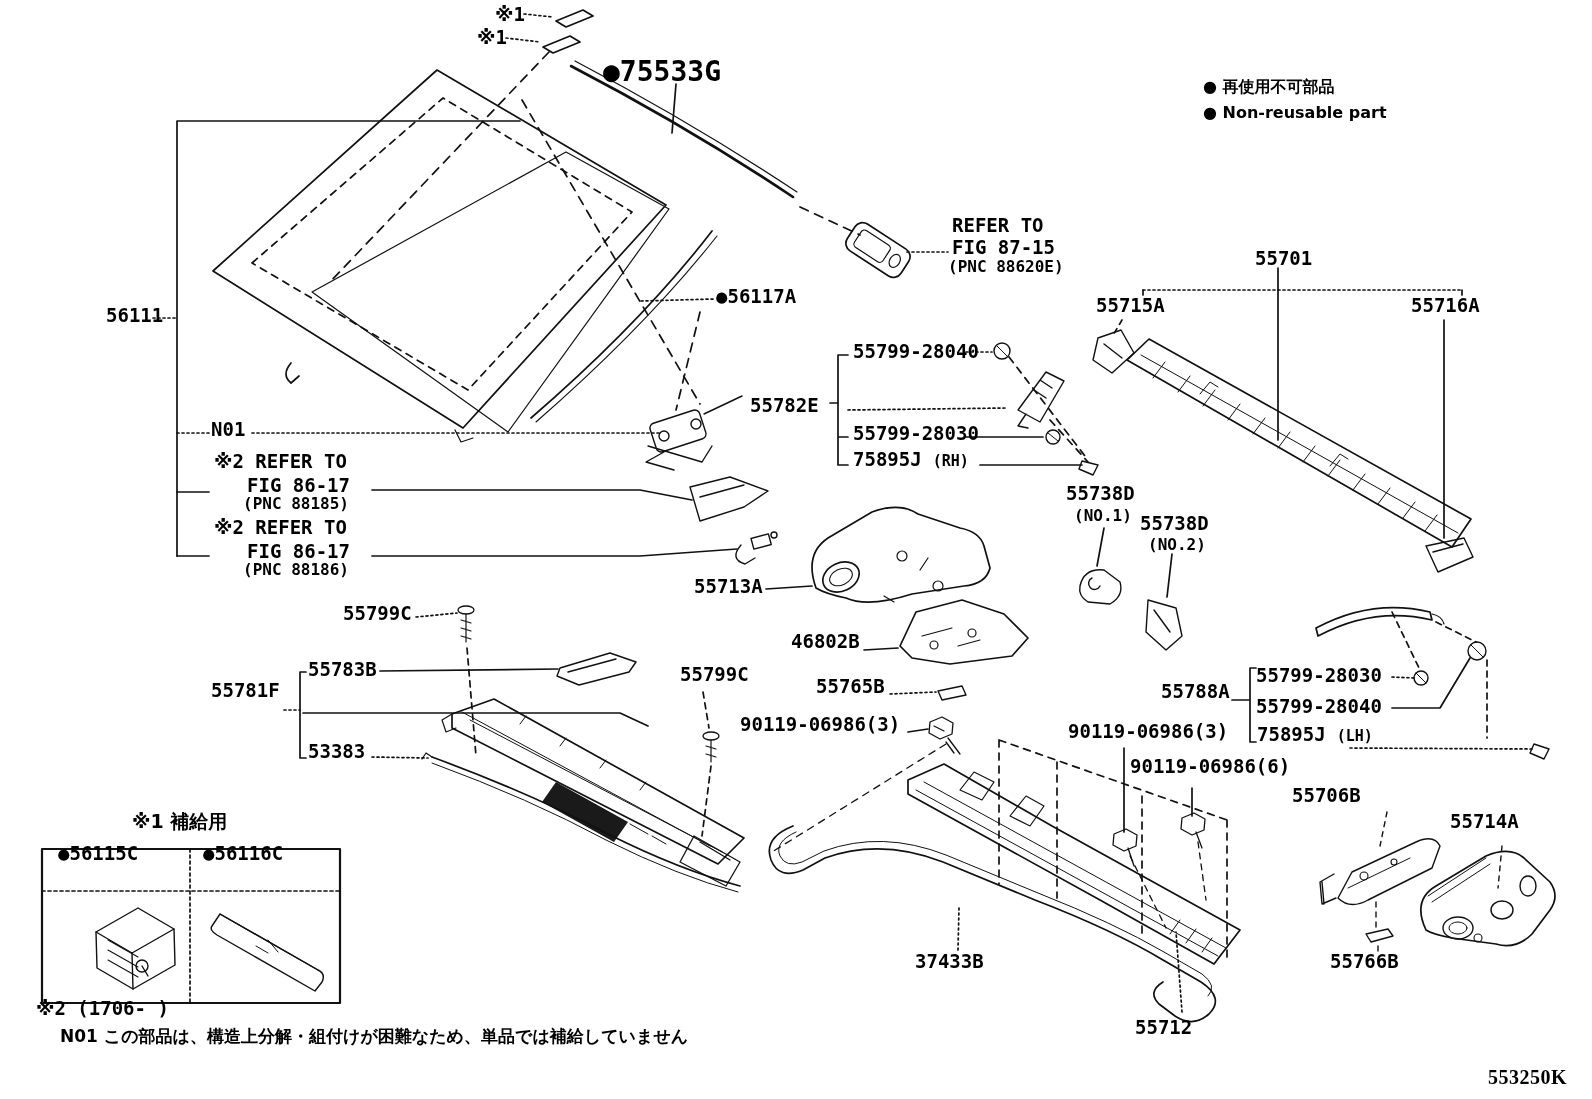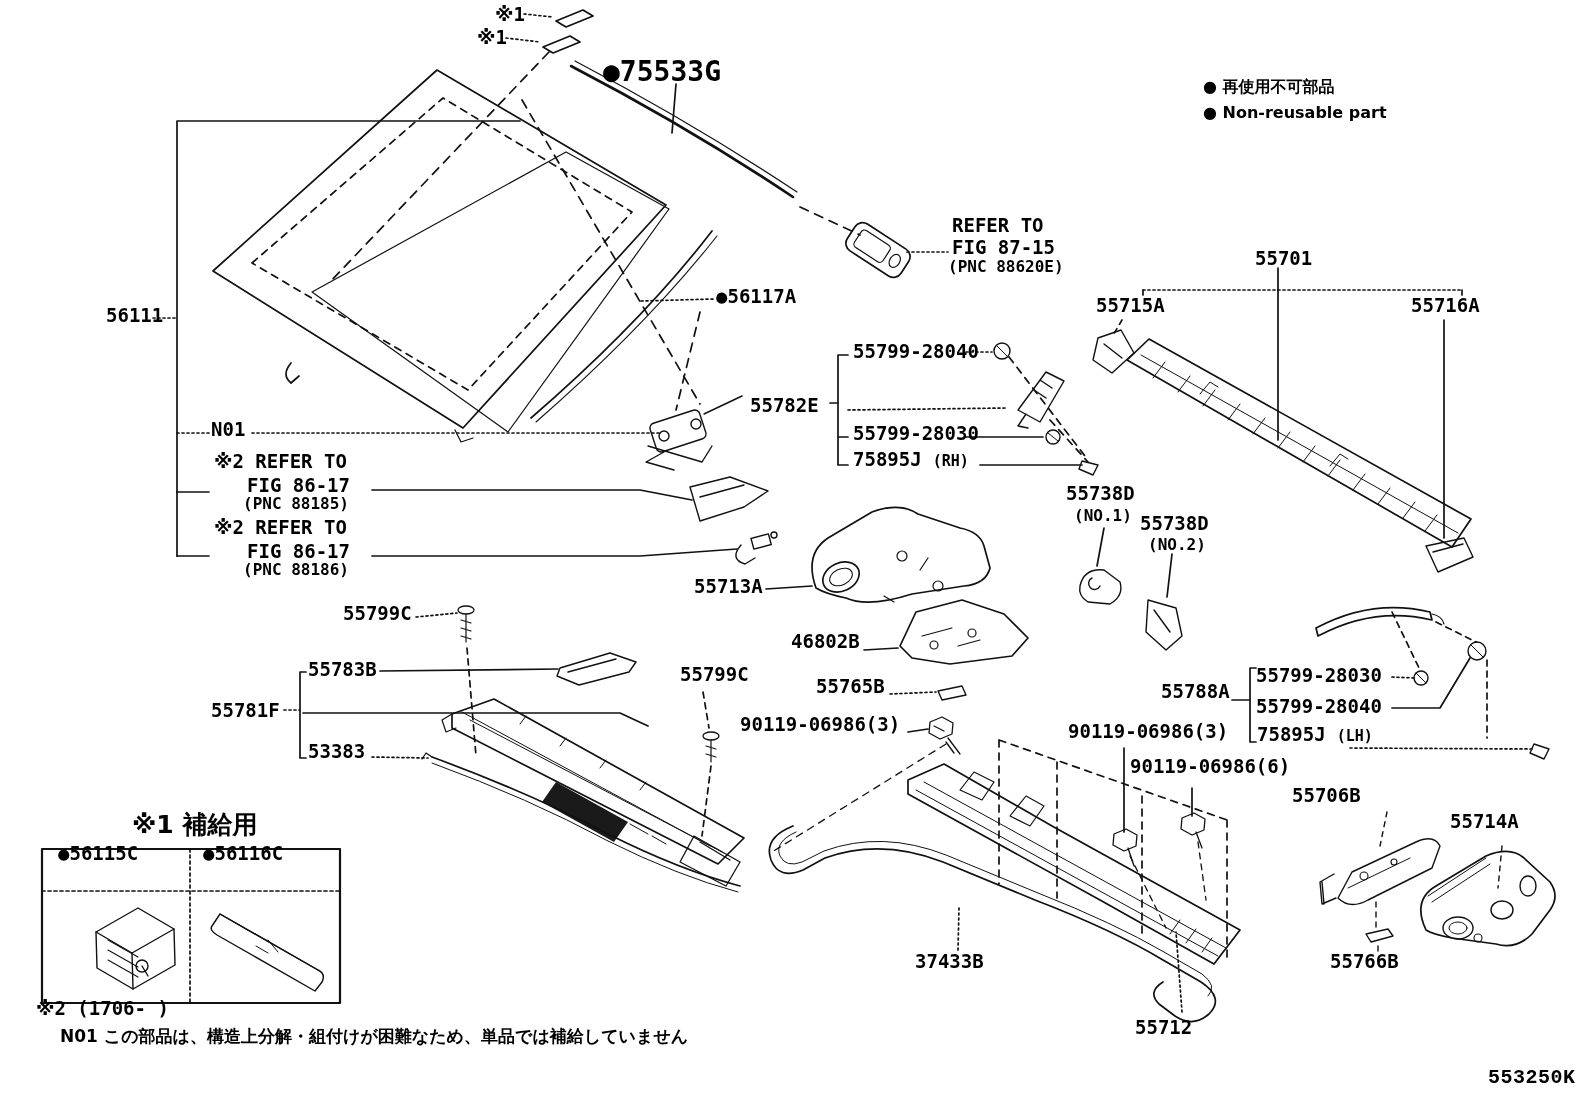--- a/index.html
+++ b/index.html
@@ -5,21 +5,21 @@
   html,body{margin:0;padding:0;background:#fff}
   #stage{position:relative;width:1592px;height:1099px;background:#ffffff;overflow:hidden;
          font-family:"DejaVu Sans Mono","DejaVu Sans",monospace;color:#000}
   #art{position:absolute;left:0;top:0}
   .lbl{position:absolute;font-weight:bold;font-size:19px;line-height:1.05;white-space:nowrap;
        letter-spacing:0;color:#000}
   .sm{font-size:16px}
   .lbl .sub{font-size:15px;font-weight:bold;margin-left:11px}
   .jp{font-family:"DejaVu Sans","Liberation Sans",sans-serif;font-weight:bold;font-size:16px}
   .note{font-size:17px}
-  .doc{font-family:Liberation Mono, monospace;font-weight:bold;font-size:20px;letter-spacing:0.5px}
+  .doc{font-family:Liberation Serif, serif;font-weight:bold;font-size:20px;letter-spacing:0.5px}
 </style>
 </head>
 <body>
 
 <div id="stage">
 
 <svg id="art" width="1592" height="1099" viewBox="0 0 1592 1099">
 <g stroke="#111" fill="none" stroke-width="1.7" stroke-linejoin="round" stroke-linecap="round">
 
   <g>
@@ -293,42 +293,42 @@
   <div class="lbl sm" style="left:243px;top:562px">(PNC 88186)</div>
 
   <div class="lbl" style="left:1066px;top:484px">55738D</div>
   <div class="lbl sm" style="left:1074px;top:508px">(NO.1)</div>
   <div class="lbl" style="left:1140px;top:514px">55738D</div>
   <div class="lbl sm" style="left:1148px;top:537px">(NO.2)</div>
 
   <div class="lbl" style="left:694px;top:577px">55713A</div>
   <div class="lbl" style="left:343px;top:604px">55799C</div>
   <div class="lbl" style="left:308px;top:660px">55783B</div>
-  <div class="lbl" style="left:211px;top:701px">55781F</div>
+  <div class="lbl" style="left:211px;top:681px">55781F</div>
   <div class="lbl" style="left:308px;top:742px">53383</div>
   <div class="lbl" style="left:680px;top:665px">55799C</div>
   <div class="lbl" style="left:791px;top:632px">46802B</div>
   <div class="lbl" style="left:816px;top:677px">55765B</div>
 
   <div class="lbl" style="left:740px;top:715px">90119-06986(3)</div>
   <div class="lbl" style="left:1068px;top:722px">90119-06986(3)</div>
   <div class="lbl" style="left:1130px;top:757px">90119-06986(6)</div>
 
   <div class="lbl" style="left:1161px;top:682px">55788A</div>
   <div class="lbl" style="left:1256px;top:666px">55799-28030</div>
   <div class="lbl" style="left:1256px;top:697px">55799-28040</div>
   <div class="lbl" style="left:1257px;top:725px"><span>75895J</span><span class="sub">(LH)</span></div>
 
   <div class="lbl" style="left:1292px;top:786px">55706B</div>
   <div class="lbl" style="left:1450px;top:812px">55714A</div>
   <div class="lbl" style="left:1330px;top:952px">55766B</div>
   <div class="lbl" style="left:915px;top:952px">37433B</div>
   <div class="lbl" style="left:1135px;top:1018px">55712</div>
 
-  <div class="lbl jp" style="left:132px;top:812px;font-size:25px">※1 補給用</div>
+  <div class="lbl jp" style="left:132px;top:812px;font-size:19px">※1 補給用</div>
   <div class="lbl" style="left:58px;top:844px">●56115C</div>
   <div class="lbl" style="left:203px;top:844px">●56116C</div>
 
   <div class="lbl" style="left:36px;top:999px">※2 (1706-    )</div>
   <div class="lbl jp note" style="left:60px;top:1028px">N01 この部品は、構造上分解・組付けが困難なため、単品では補給していません</div>
   <div class="doc" style="position:absolute;left:1488px;top:1066px">553250K</div>
 </div>
 
 </div>
 

